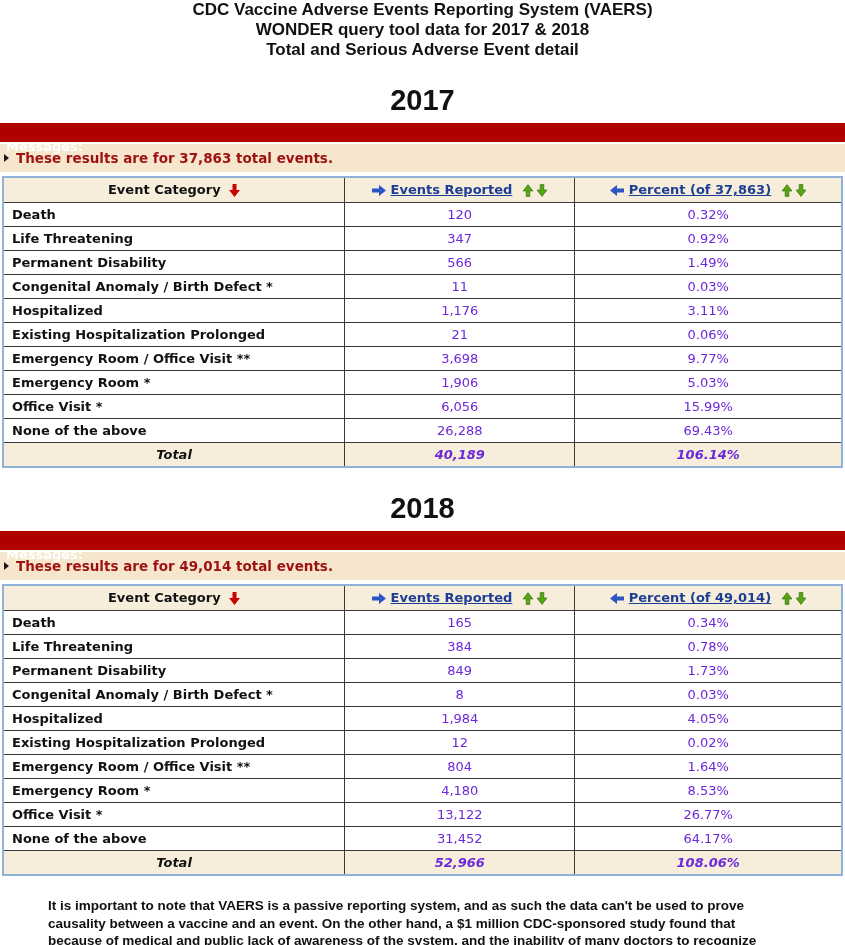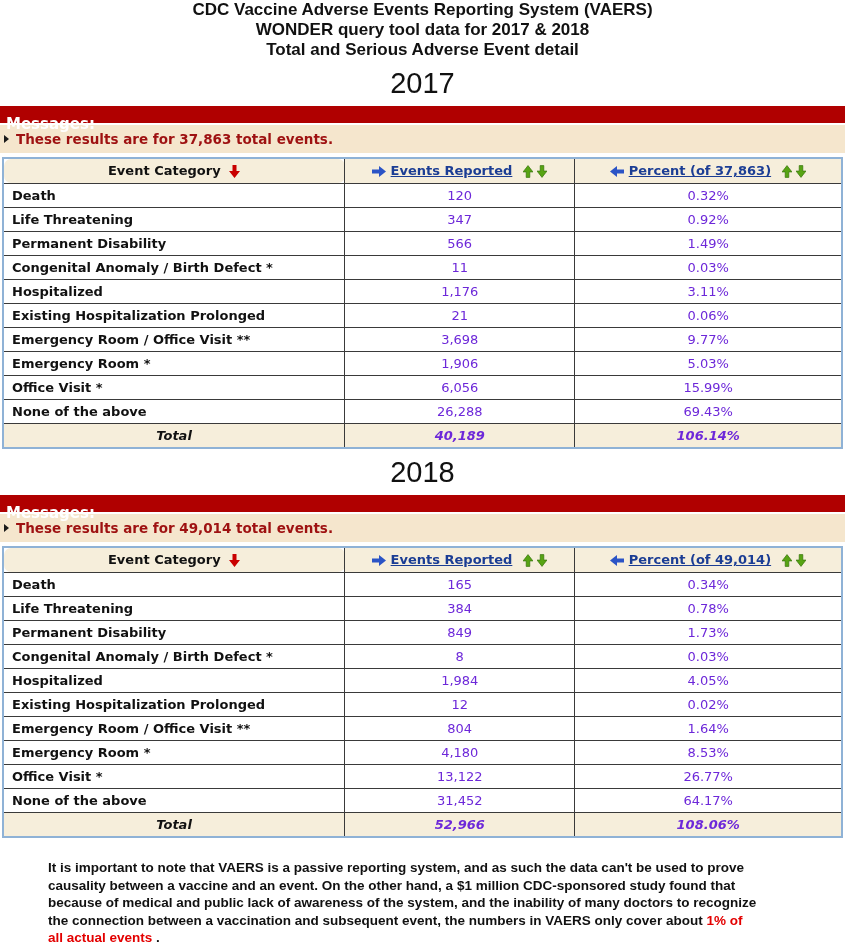--- a/index.html
+++ b/index.html
@@ -16,35 +16,35 @@
     text-align: center;
     font-family: "Liberation Sans", sans-serif;
     font-weight: bold;
     font-size: 17px;
     line-height: 20px;
     color: #111111;
   }
   .year-heading {
     text-align: center;
     font-family: "Liberation Sans", sans-serif;
-    font-weight: normal;
+    font-weight: bold;
     font-size: 29px;
     line-height: 32px;
     color: #111111;
-    margin-top: 7px;
+    margin-top: 24px;
     margin-bottom: 7px;
   }
 
   
   .messages-bar {
     background: #B00000;
     color: #ffffff;
     font-weight: bold;
-    font-size: 15px;
-    padding: 11px 6px 2px 6px;
+    font-size: 13px;
+    padding: 17px 6px 2px 6px;
     height: 17px;
     line-height: 14px;
   }
   .message-row {
     margin-top: 2px;
     background: #F5E6CD;
     color: #9E1111;
     font-weight: bold;
     font-size: 13.5px;
     height: 28px;
@@ -77,21 +77,21 @@
     font-size: 13px;
     height: 24px;
     padding: 1px 8px;
     overflow: hidden;
     white-space: nowrap;
   }
   table.data th:first-child, table.data td:first-child { border-left: none; }
   table.data th:last-child,  table.data td:last-child  { border-right: none; }
   table.data tr:first-child th { border-top: none; }
   table.data tr:last-child  td { border-bottom: none; font-style: italic; }
-  .col-cat { width: 40.7%; border-radius: 7px; }
+  .col-cat { width: 40.7%; }
   .col-ev  { width: 27.5%; }
   .col-pc  { width: 31.8%; }
   table.data th {
     background: #F6EEDB;
     text-align: center;
     font-weight: bold;
     color: #111111;
     vertical-align: middle;
   }
   td.cat  { text-align: left;  font-weight: bold; color: #111111; }

